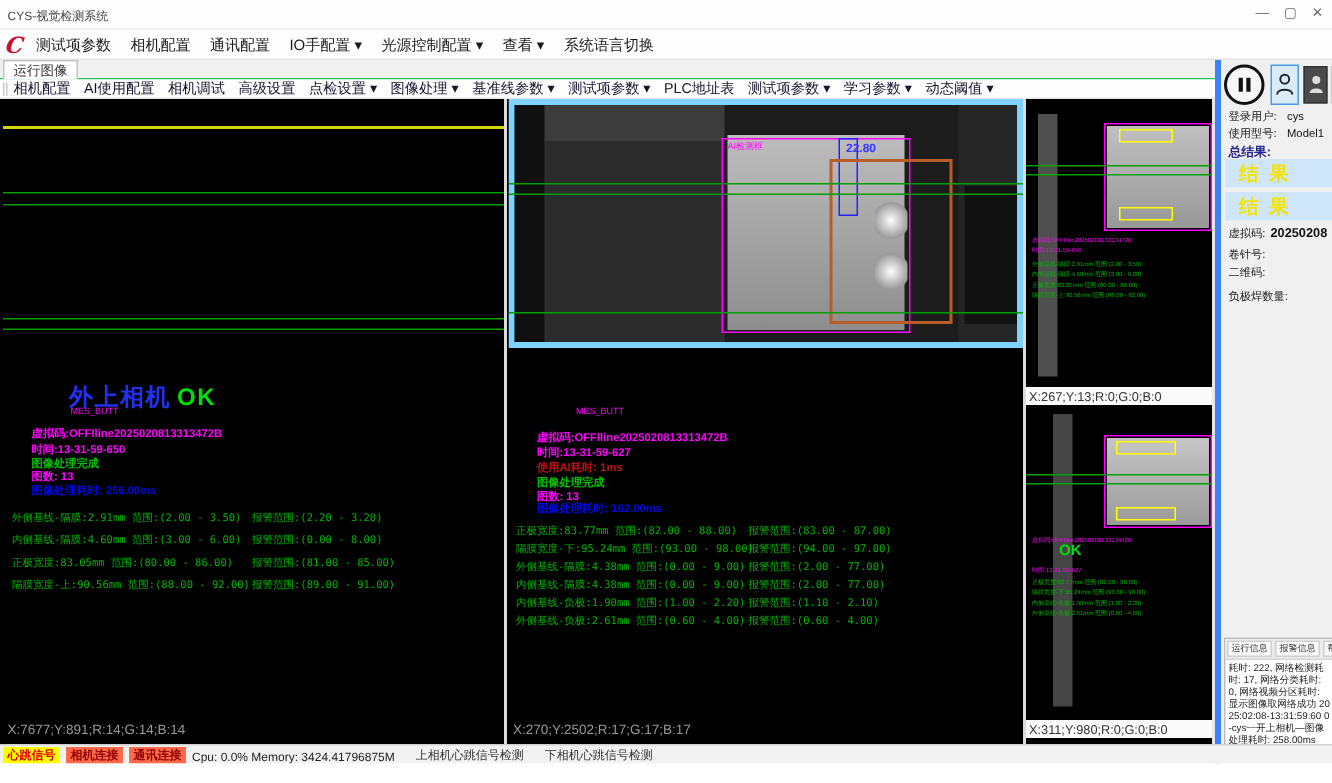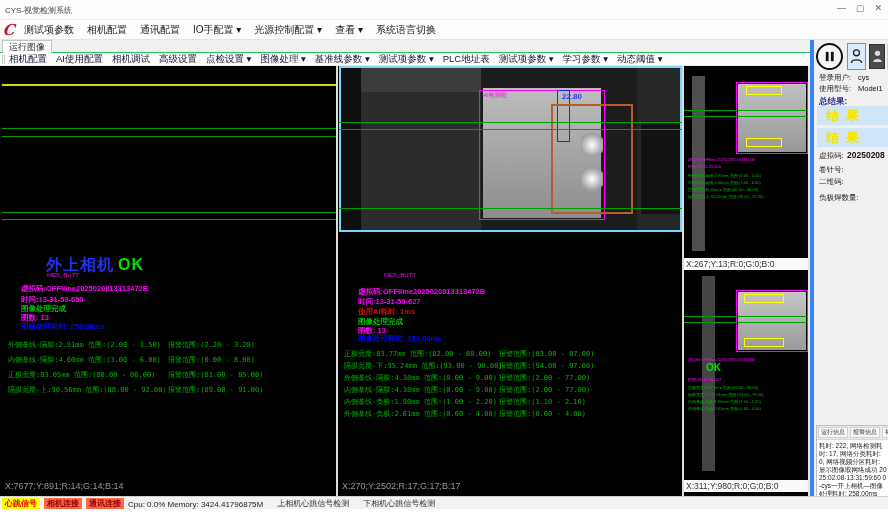--- a/index.html
+++ b/index.html
@@ -142,21 +142,21 @@
         <div class="mrow"><span>内侧基线-隔膜:4.60mm 范围:(3.00 - 6.00)</span><span class="alarm">报警范围:(0.00 - 8.00)</span></div>
         <div class="mrow"><span>正极宽度:83.05mm 范围:(80.00 - 86.00)</span><span class="alarm">报警范围:(81.00 - 85.00)</span></div>
         <div class="mrow"><span>隔膜宽度-上:90.56mm 范围:(88.00 - 92.00)</span><span class="alarm">报警范围:(89.00 - 91.00)</span></div>
       </div>
       <div class="vstatus">X:7677;Y:891;R:14;G:14;B:14</div>
     </div>
 
     <div class="vsep" style="left:336px"></div>
 
     <div class="view" id="view-center">
-      <div class="scene" style="left:0;top:0;width:343px;height:166px;background:#1c1c1c;border:2px solid #7dd3fc">
+      <div class="scene" style="left:0;top:0;width:343px;height:166px;background:#1c1c1c;border:4px solid #7dd3fc">
         <div class="shape" style="left:0;top:0;width:20px;height:166px;background:#0f0f0f"></div>
         <div class="shape" style="left:20px;top:0;width:120px;height:24px;background:#3c3c3c"></div>
         <div class="shape" style="left:20px;top:24px;width:120px;height:142px;background:#2c2c2c"></div>
         <div class="shape" style="left:296px;top:0;width:47px;height:166px;background:#262626"></div>
         <div class="shape" style="left:300px;top:54px;width:43px;height:92px;background:#121212"></div>
         <div class="shape" style="left:142px;top:20px;width:118px;height:130px;background:linear-gradient(180deg,#bdbdbd,#8d8d8d)"></div>
         <div class="shape" style="left:138px;top:22px;width:126px;height:130px;border:1px solid #ff00ff"></div>
         <span class="shape" style="left:142px;top:23px;font-size:6px;color:#ff00ff">AI检测框</span>
         <div class="shape" style="left:216px;top:22px;width:13px;height:52px;border:1px solid #2222ff"></div>
         <span class="shape" style="left:221px;top:24px;font-size:8px;color:#3333ff;font-weight:bold">22.80</span>

